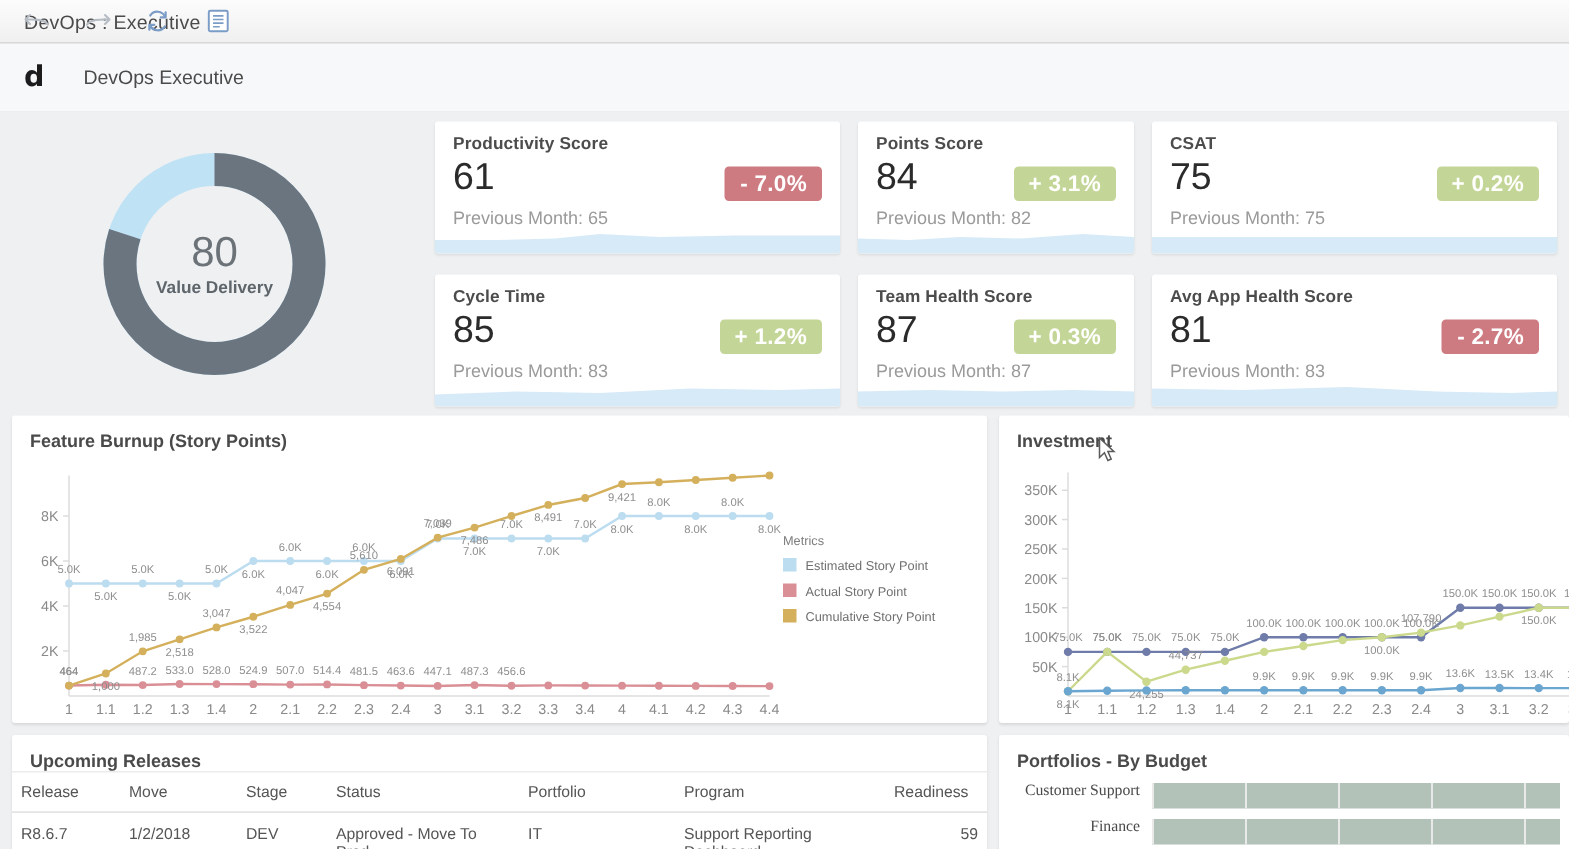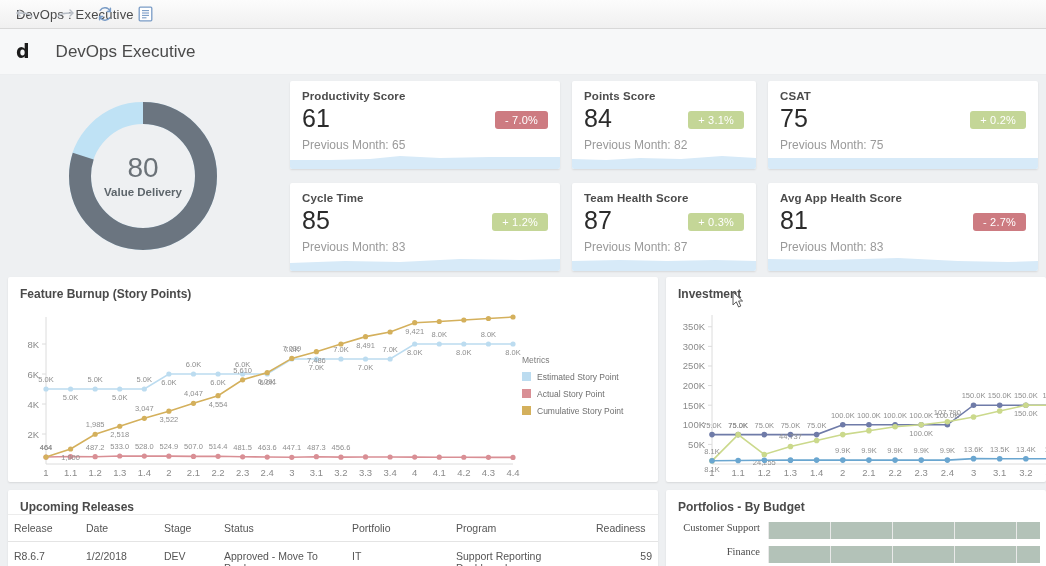--- a/index.html
+++ b/index.html
@@ -28,21 +28,21 @@
   
   .app-header {
     height: 46px; background: #f7f8f9;
     display: flex; align-items: center; gap: 26px; padding-left: 16px;
     border-bottom: 1px solid #eceef0;
   }
   .logo {
     font-size: 19px; font-weight: bold; color: #1c1c1c;
     font-family: "DejaVu Sans", sans-serif; line-height: 1;
   }
-  .app-title { font-size: 17px; color: #4b4b4b; text-align: center; }
+  .app-title { font-size: 13px; color: #4b4b4b; text-align: center; }
 
   
   .kpi-zone {
     position: relative;
     padding: 6px 8px 4px 8px;
     height: 190px;
     background: #eef0f2;
   }
   .kpi-grid {
     display: grid;
@@ -57,21 +57,21 @@
     position: relative;
     padding: 9px 12px 0 12px;
     overflow: hidden;
   }
   .card-title { font-size: 11.5px; color: #4c4c4c; font-weight: bold; letter-spacing: .1px; }
   .card-value { font-size: 25px; color: #2b2b2b; margin-top: 4px; line-height: 1; font-weight: normal; }
   .card-prev { font-size: 12px; color: #9a9a9a; margin-top: 7px; }
   .badge {
     position: absolute; right: 12px; top: 30px;
     padding: 3px 10px; border-radius: 3px;
-    font-size: 11px; color: #ffffff; letter-spacing: .2px;
+    font-size: 15px; color: #ffffff; letter-spacing: .2px; font-weight: bold;
   }
   .badge.down { background: #cd7b81; }
   .badge.up   { background: #c4d697; }
   .spark {
     position: absolute; left: 0; right: 0; bottom: 0; height: 18px;
   }
   .spark svg { display: block; width: 100%; height: 100%; }
   .donut-cell { grid-row: 1 / span 2; display: flex; align-items: center; justify-content: center; }
   .donut-wrap { position: relative; width: 170px; height: 170px; }
   .donut-center {
@@ -522,21 +522,21 @@
 </div>
 
 <div class="bottom">
 
   <div class="panel">
     <div class="panel-title">Upcoming Releases</div>
     <table class="rel">
       <thead>
         <tr>
           <th style="width:72px">Release</th>
-          <th style="width:78px">Date</th>
+          <th style="width:78px">Move</th>
           <th style="width:60px">Stage</th>
           <th style="width:128px">Status</th>
           <th style="width:104px">Portfolio</th>
           <th style="width:140px">Program</th>
           <th class="num">Readiness</th>
         </tr>
       </thead>
       <tbody>
         <tr>
           <td>R8.6.7</td>

